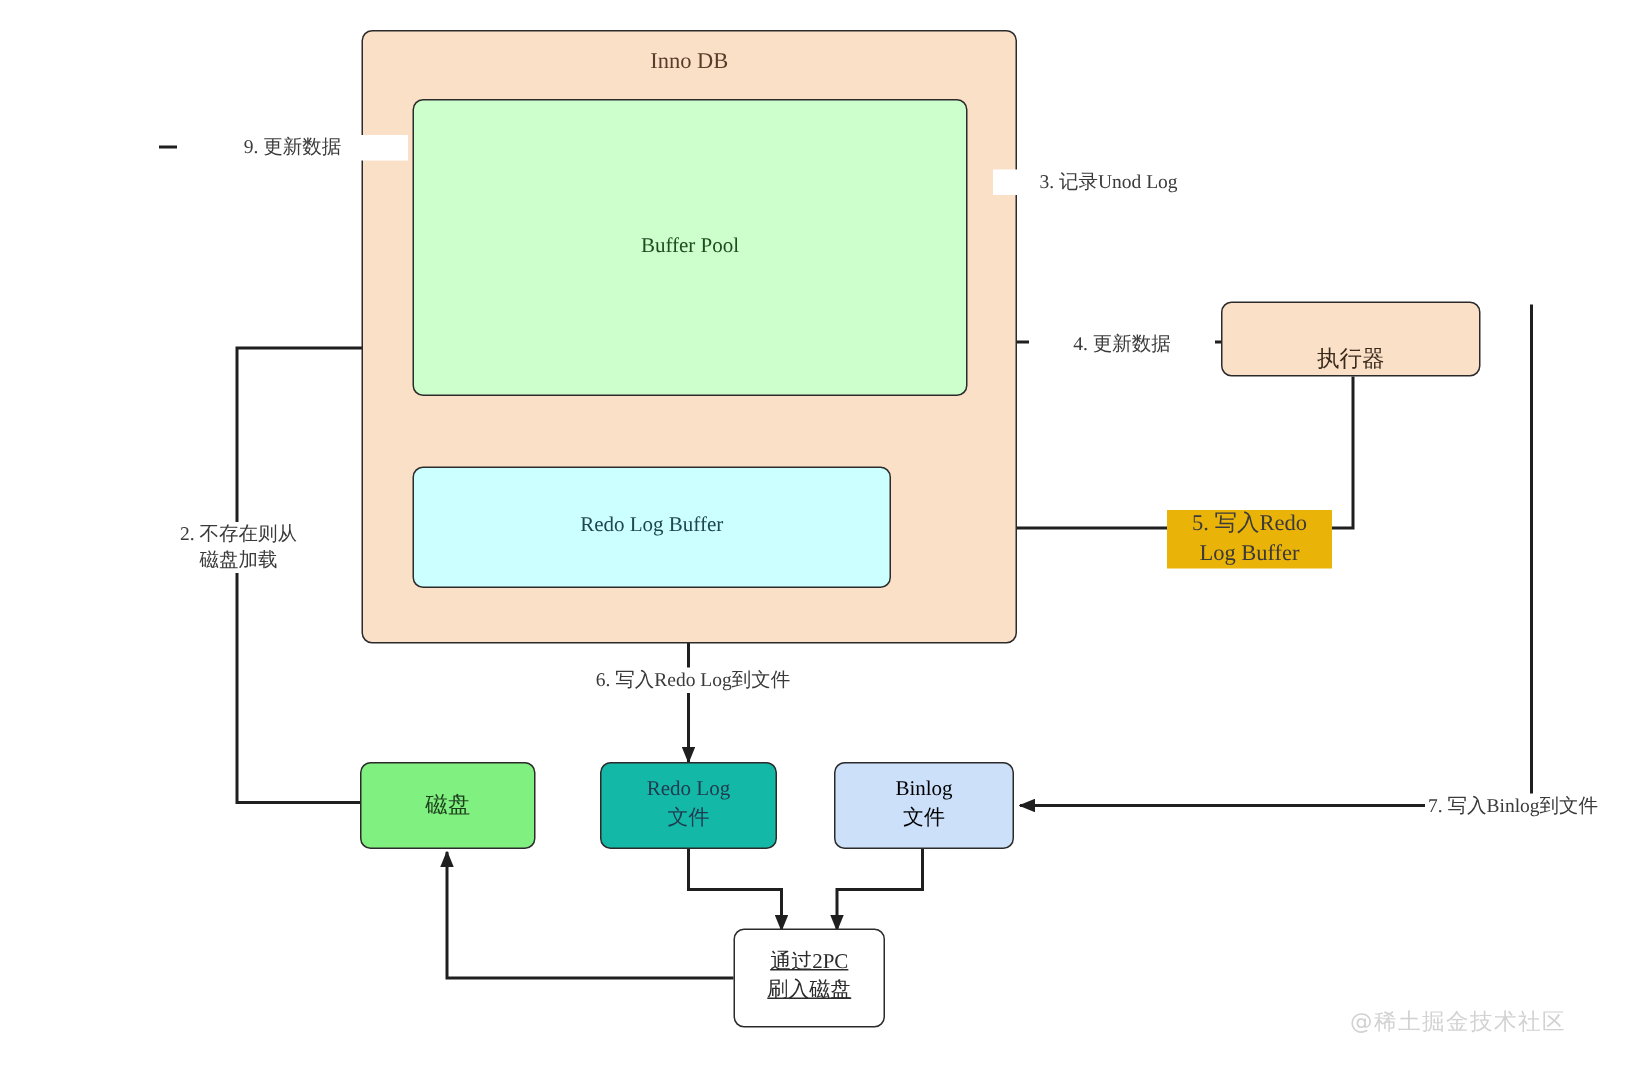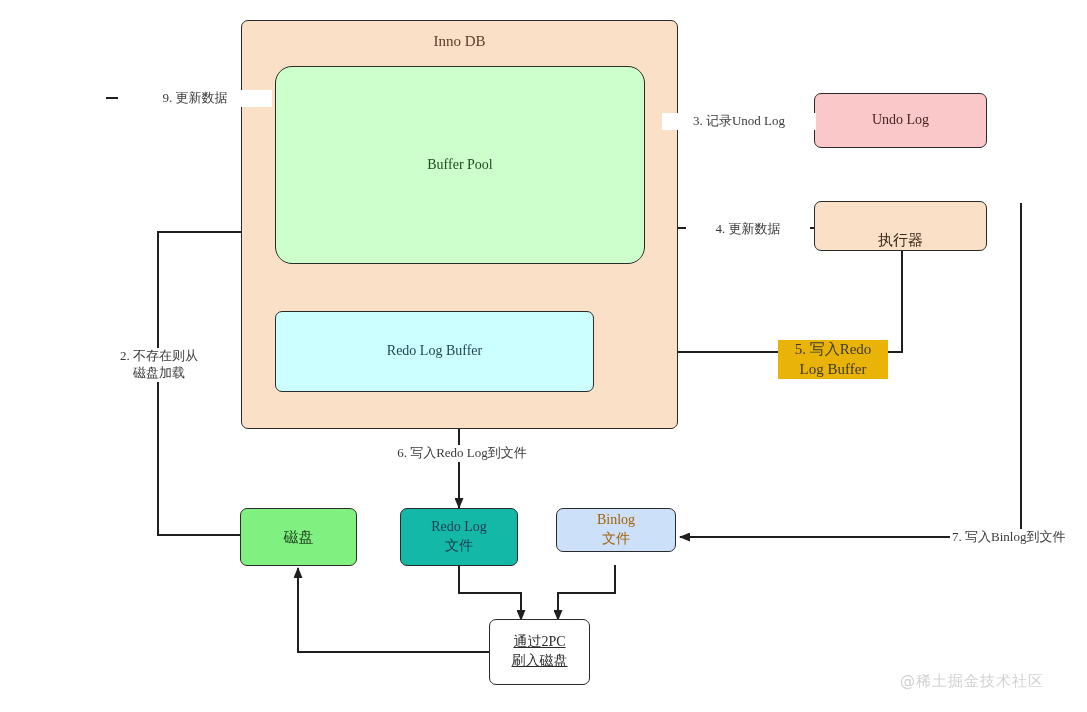--- a/index.html
+++ b/index.html
@@ -56,46 +56,43 @@
       <path d="M615,565 L615,593 L558,593 L558,620"></path>
 
       <path d="M489,652 L298,652 L298,568"></path>
     </g>
   </svg>
 
   <div class="node" id="innodb" style="left:241px;top:20px;width:437px;height:409px;background:#fbe0c8;align-items:flex-start;padding-top:10px;font-size:15px;color:#5a3c28;">
     <span>Inno DB</span>
   </div>
 
-  <div class="node" id="buffer-pool" style="left:275px;top:66px;width:370px;height:198px;background:#ccffcc;font-size:14px;color:#214a21;border-radius:17px;">
+  <div class="node" id="buffer-pool" style="left:275px;top:66px;width:370px;height:198px;background:#ccffcc;font-size:14px;color:#214a21;">
     <span>Buffer Pool</span>
   </div>
 
   <div class="node" id="redo-log-buffer" style="left:275px;top:311px;width:319px;height:81px;background:#ccffff;font-size:14px;color:#1f4650;">
     <span>Redo Log Buffer</span>
   </div>
 
-  <div class="node" id="undo-log" style="left:814px;top:93px;width:173px;height:55px;background:#fac8c8;font-size:14px;color:#4a2222;">
-    <span>Undo Log</span>
-  </div>
 
   <div class="node" id="executor" style="left:814px;top:201px;width:173px;height:50px;background:#fbe0c8;font-size:15px;color:#3a2a1c;align-items:flex-end;">
     <span>执行器</span>
   </div>
 
   <div class="node" id="disk" style="left:240px;top:508px;width:117px;height:58px;background:#80f080;font-size:15px;color:#1e3f1e;">
     <span>磁盘</span>
   </div>
 
   <div class="node" id="redo-log-file" style="left:400px;top:508px;width:118px;height:58px;background:#14b8a6;font-size:14px;color:#1f3a50;">
     <span style="white-space:pre-line;">Redo Log
 文件</span>
   </div>
 
-  <div class="node" id="binlog-file" style="left:556px;top:508px;width:120px;height:44px;background:#cce0fa;font-size:14px;color:#a16207;">
+  <div class="node" id="binlog-file" style="left:556px;top:508px;width:120px;height:58px;background:#cce0fa;font-size:14px;color:#000000;">
     <span style="white-space:pre-line;">Binlog
 文件</span>
   </div>
 
   <div class="node" id="two-pc" style="left:489px;top:619px;width:101px;height:66px;background:#ffffff;font-size:14px;color:#2b2b2b;">
     <span style="white-space:pre-line;text-decoration:underline;">通过2PC
 刷入磁盘</span>
   </div>
 
 

